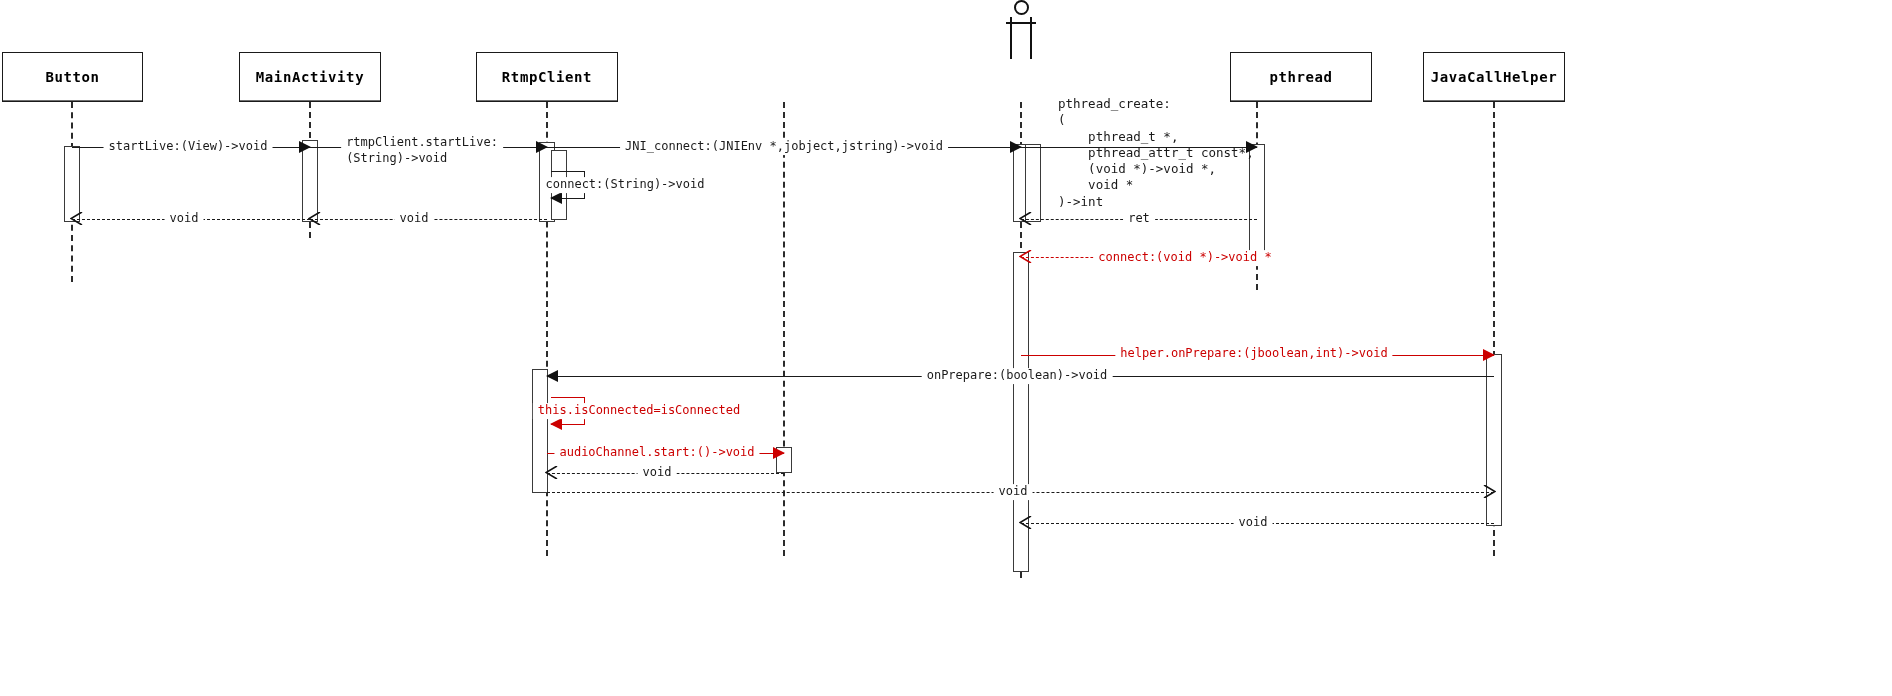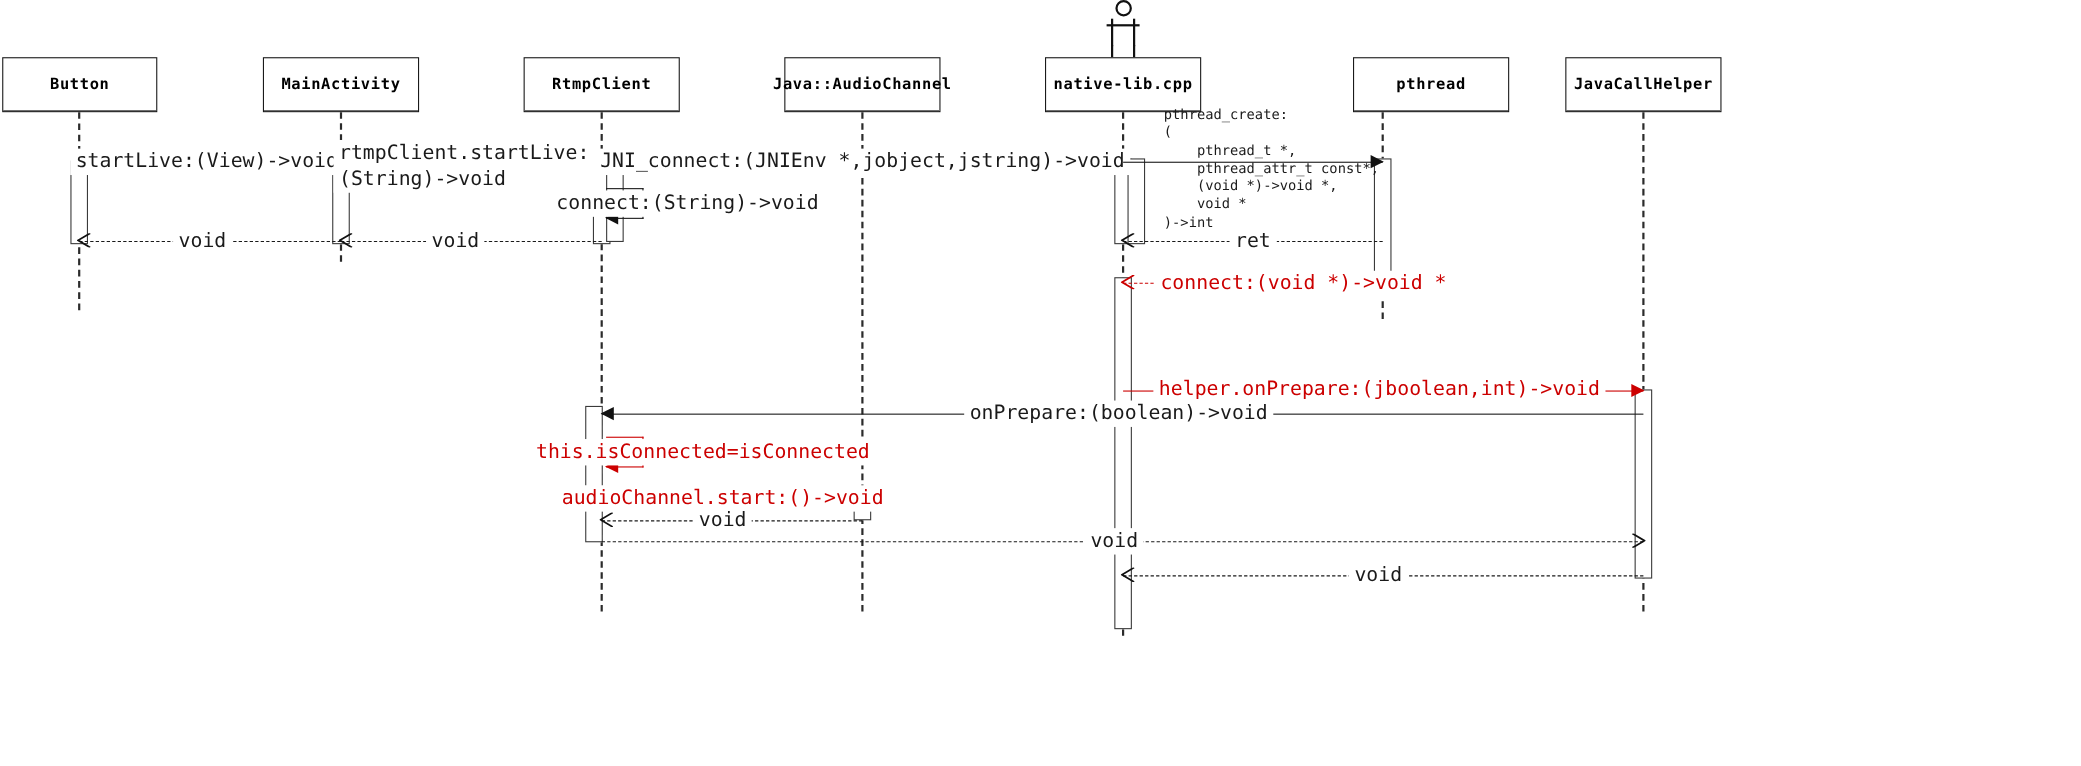--- a/index.html
+++ b/index.html
@@ -28,21 +28,21 @@
   .head-r,.head-l{position:absolute;top:0;width:0;height:0;}
   .head-r{right:-1px;border-top:6px solid transparent;border-bottom:6px solid transparent;border-left:12px solid #111;transform:translateY(-6px);}
   .head-l{left:-1px;border-top:6px solid transparent;border-bottom:6px solid transparent;border-right:12px solid #111;transform:translateY(-6px);}
   .msg.red .head-r{border-left-color:#cc0000;}
   .open-r{position:absolute;right:-2px;top:0;width:13px;height:13px;transform:translateY(-7px);}
   .open-l{position:absolute;left:-2px;top:0;width:13px;height:13px;transform:translateY(-7px);}
 
   .mlabel{
     position:absolute;transform:translate(-50%,-50%);
     background:#ffffff;padding:0 5px;white-space:nowrap;
-    font-size:18px;line-height:1.32;color:#1a1a1a;
+    font-size:12px;line-height:1.32;color:#1a1a1a;
   }
   .mlabel.red{color:#cc0000;}
   .mlabel.two{white-space:pre;text-align:left;transform:translate(-50%,-50%);}
   .mlabel.lefttext{text-align:left;}
 
   .block-note{
     position:absolute;white-space:pre;font-size:12.5px;line-height:1.30;
     color:#1a1a1a;background:transparent;
   }
 
@@ -67,33 +67,27 @@
     </div>
     <div class="lifeline-line" style="left: 71px; top: 102px; height: 180px;"></div>
     <div class="lifeline-head" style="left: 239px; top: 52px; width: 142px; height: 50px;">
       <span class="hd-label">MainActivity</span>
     </div>
     <div class="lifeline-line" style="left: 309px; top: 102px; height: 136px;"></div>
     <div class="lifeline-head" style="left: 476px; top: 52px; width: 142px; height: 50px;">
       <span class="hd-label">RtmpClient</span>
     </div>
     <div class="lifeline-line" style="left: 546px; top: 102px; height: 454px;"></div>
-    <div class="lifeline-head" style="left: 713px; top: 52px; width: 142px; height: 50px;">
-      <span class="hd-label">Java::AudioChannel</span>
-    </div>
     <div class="lifeline-line" style="left: 783px; top: 102px; height: 454px;"></div>
     <div class="actor" style="left: 1001px; top: 0px; width: 40px; height: 52px;">
       <div class="head"></div>
       <div class="tor"></div>
       <div class="arms"></div>
       <div class="lgl"></div>
       <div class="lgr"></div>
-    </div>
-    <div class="lifeline-head" style="left: 950px; top: 52px; width: 142px; height: 50px;">
-      <span class="hd-label">native-lib.cpp</span>
     </div>
     <div class="lifeline-line" style="left: 1020px; top: 102px; height: 476px;"></div>
     <div class="lifeline-head" style="left: 1186px; top: 52px; width: 142px; height: 50px; margin-left: 44px;">
       <span class="hd-label">pthread</span>
     </div>
     <div class="lifeline-line" style="left: 1256px; top: 102px; height: 188px;"></div>
     <div class="lifeline-head" style="left: 1423px; top: 52px; width: 142px; height: 50px;">
       <span class="hd-label">JavaCallHelper</span>
     </div>
     <div class="lifeline-line" style="left: 1493px; top: 102px; height: 454px;"></div>

